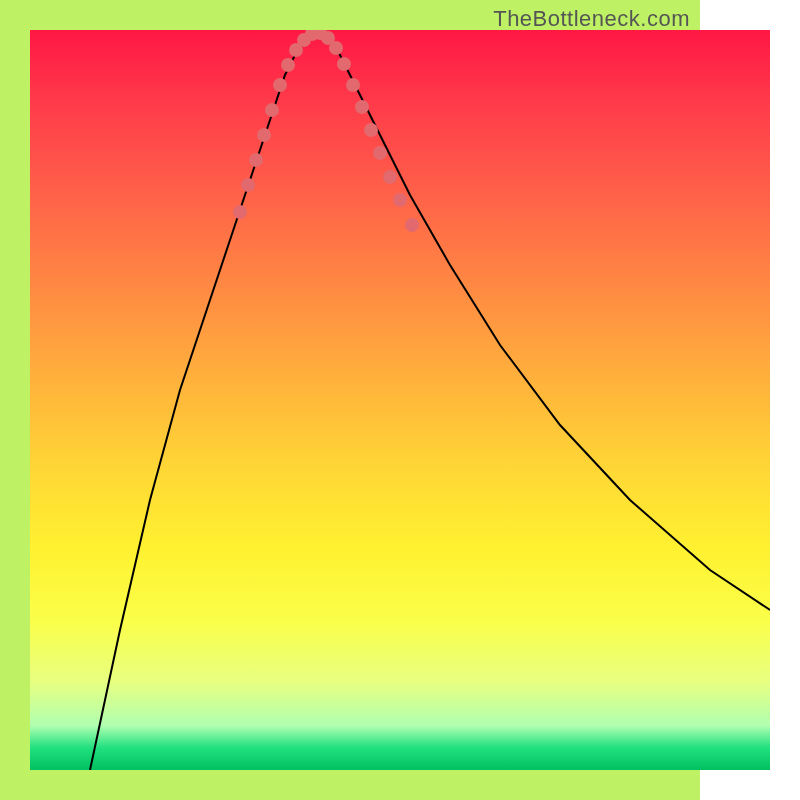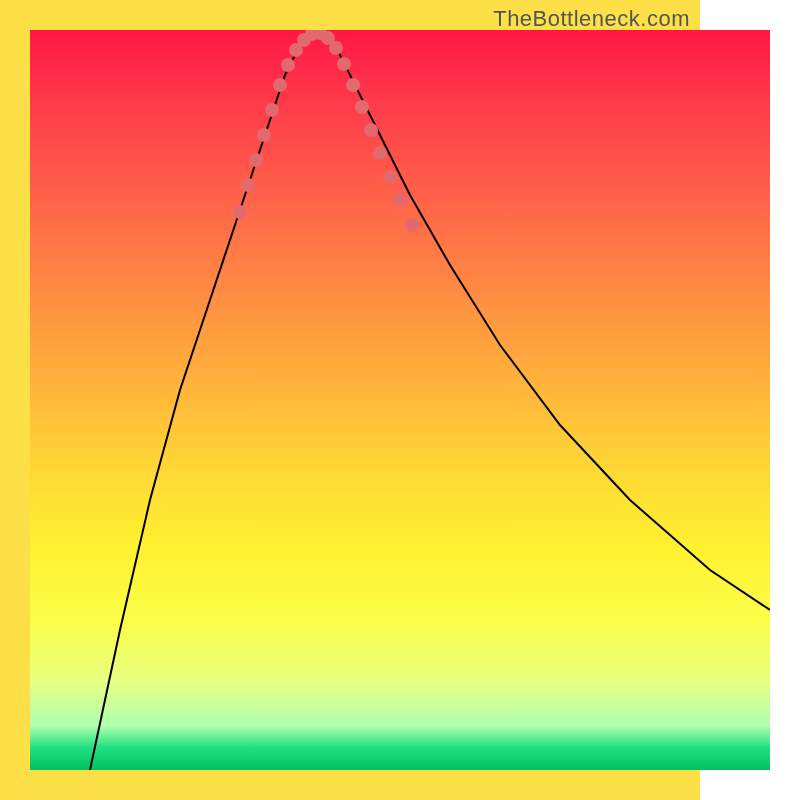--- a/index.html
+++ b/index.html
@@ -7,21 +7,21 @@
     padding: 0;
     width: 800px;
     height: 800px;
     overflow: hidden;
     font-family: Arial, sans-serif;
   }
   .container {
     width: 700px;
     height: 800px;
     position: relative;
-    background: #fde047;
+    background: #bef264;
   }
   .plot-area {
     position: absolute;
     left: 30px;
     top: 30px;
     width: 740px;
     height: 740px;
     background: linear-gradient(to bottom,
       #ff1744 0%,
       #ff3b4a 10%,

